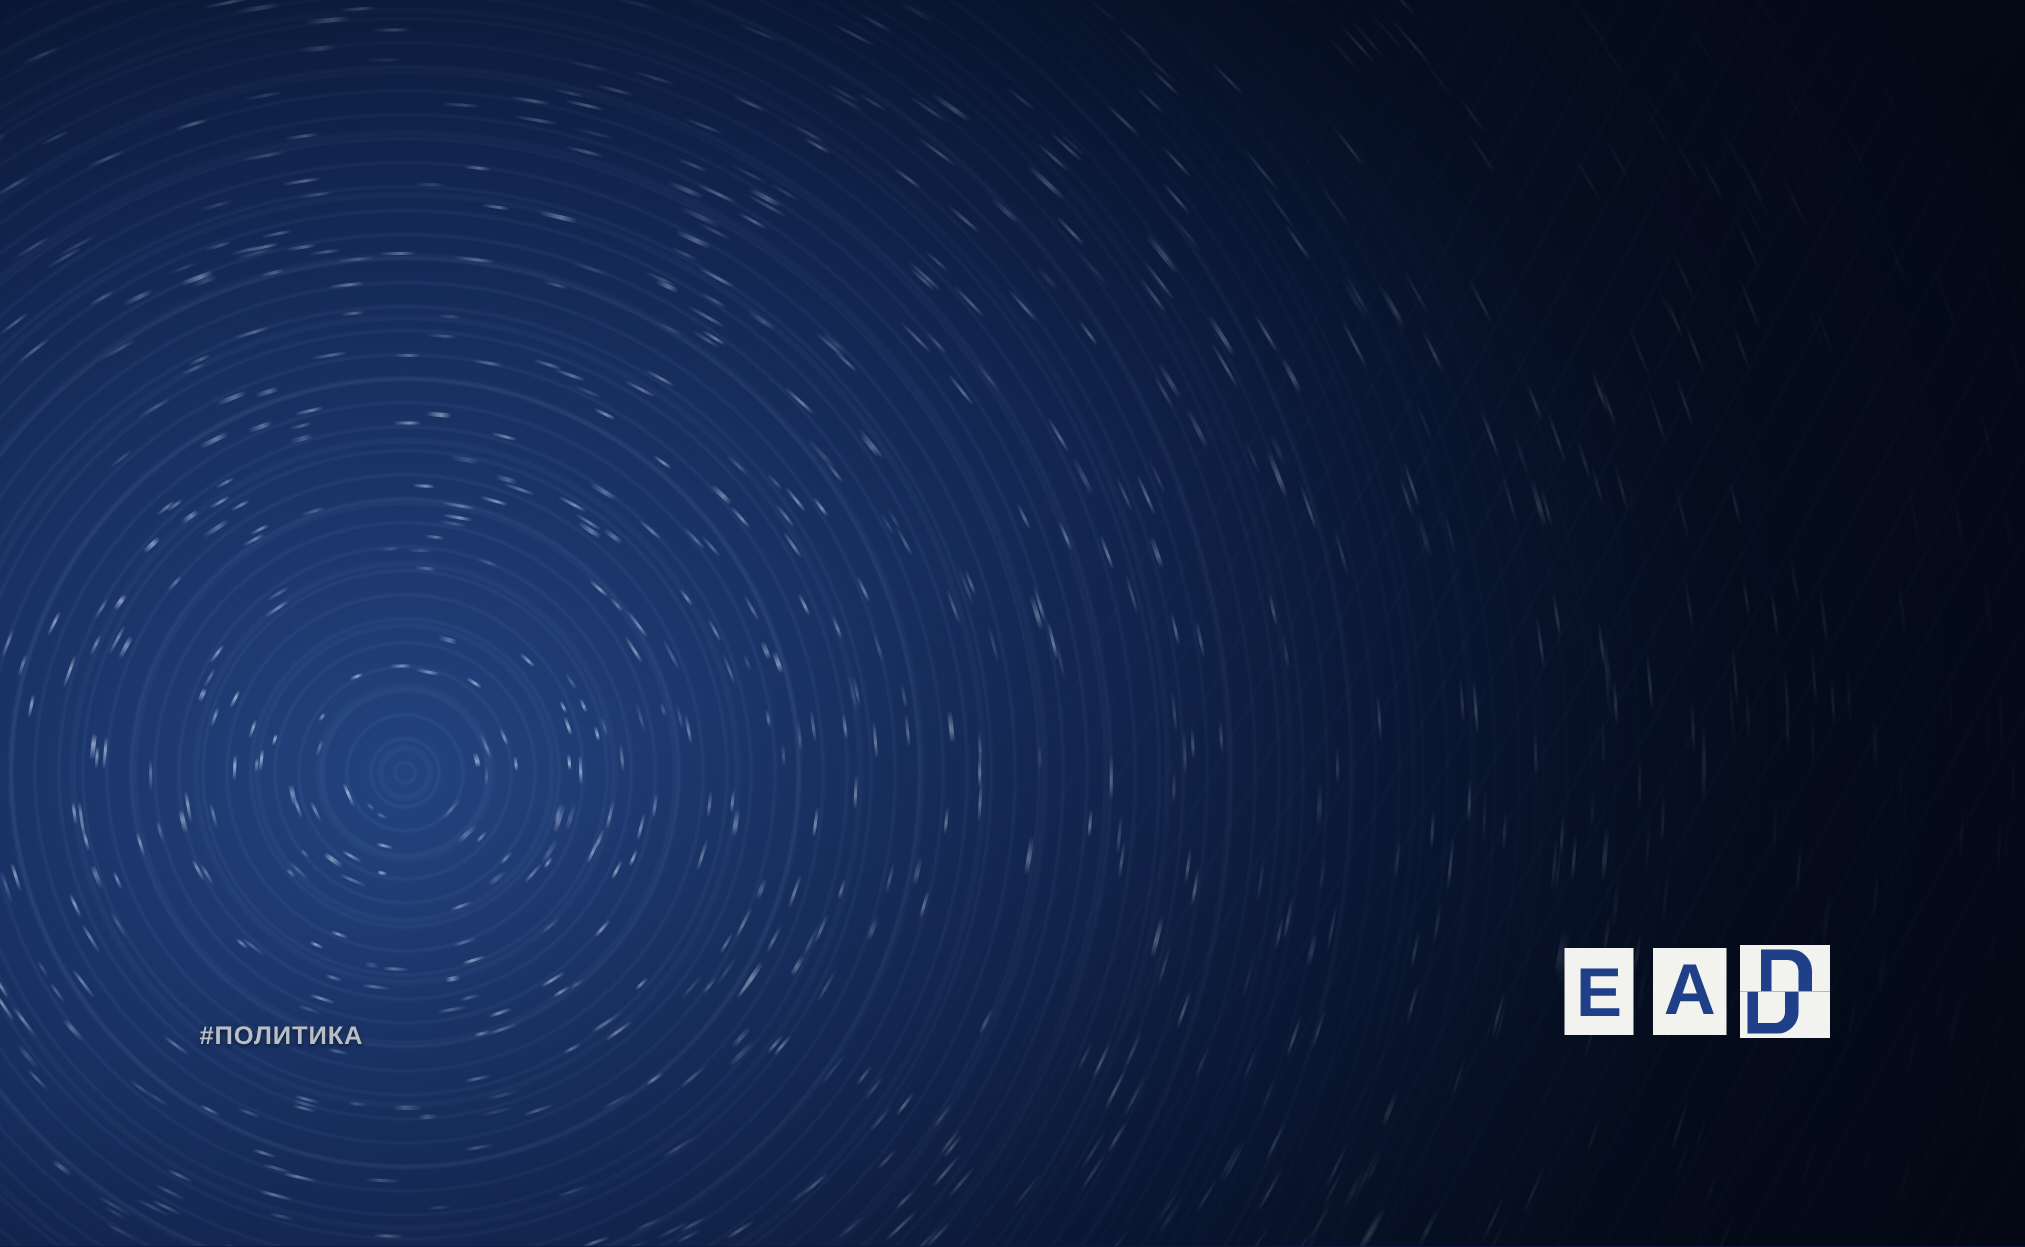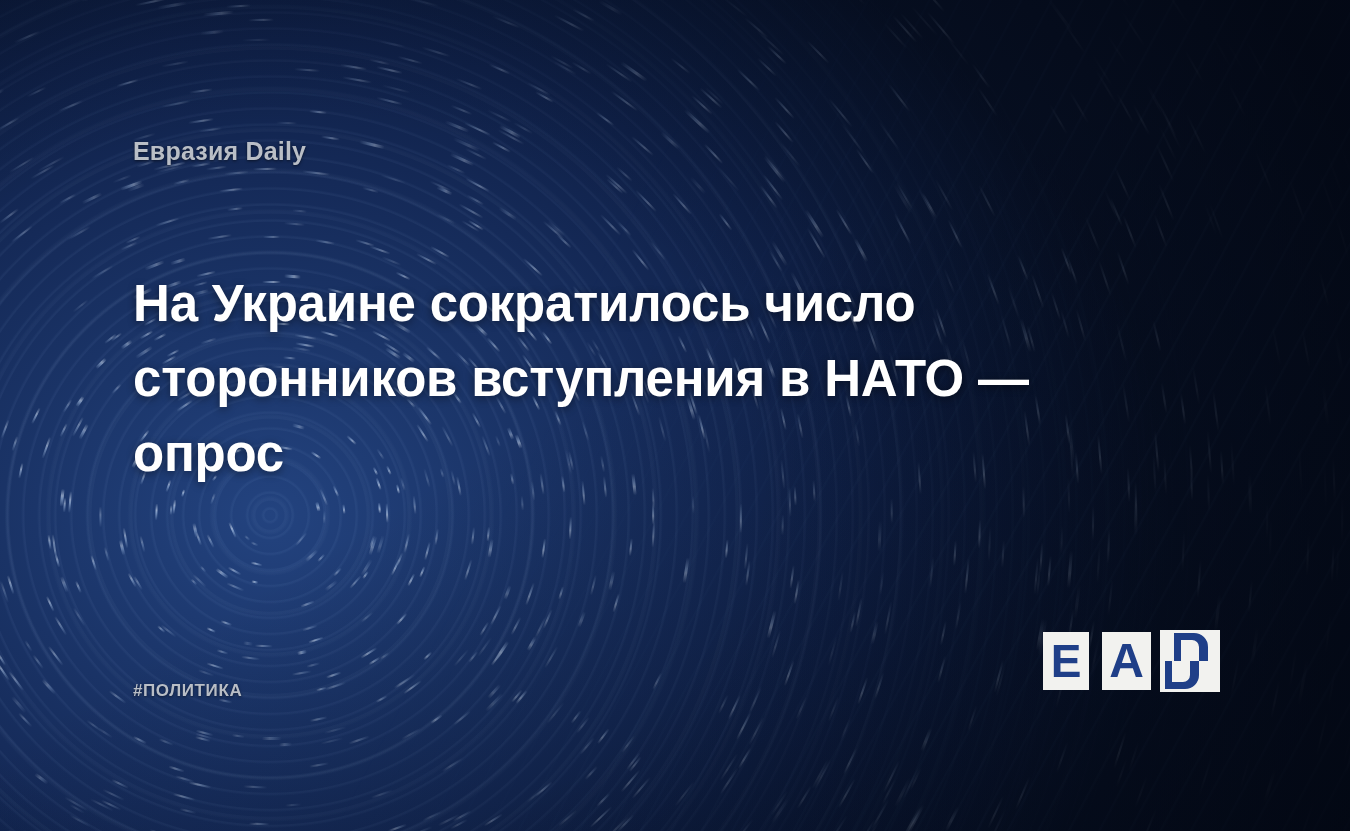--- a/index.html
+++ b/index.html
@@ -943,23 +943,21 @@
       <i style="left: 1327.5px; top: 743.8px; width: 41px; height: 2px; opacity: 0.038; transform: rotate(103.9deg);"></i>
       <i style="left: 1051.6px; top: 428.4px; width: 31.2px; height: 2px; opacity: 0.232; transform: rotate(442.8deg);"></i>
       <i style="left: 1106.1px; top: 401.6px; width: 40.1px; height: 2px; opacity: 0.132; transform: rotate(441.2deg);"></i>
       <i style="left: 324.5px; top: 684.6px; width: 21.1px; height: 2px; opacity: 0.31; transform: rotate(161.7deg);"></i>
     </div>
   <div class="bg-layer" id="bg-diag"></div>
   <div class="bg-layer" id="bg-vignette"></div>
 
   <div id="content">
 
-    <div id="site-name">Евразия Daily</div>
-
-    <h1 id="headline">На Украине сократилось число сторонников вступления в НАТО — опрос</h1>
+
 
     <div id="category-tag">#ПОЛИТИКА</div>
 
     <div id="logo">
       <div class="logo-tile" id="logo-tile-e"></div>
       <div class="logo-tile" id="logo-tile-a"></div>
       <div class="logo-tile" id="logo-tile-d-top"></div>
       <div class="logo-tile" id="logo-tile-d-bottom"></div>
 
       <div class="logo-glyph" id="logo-letter-e">E</div>

